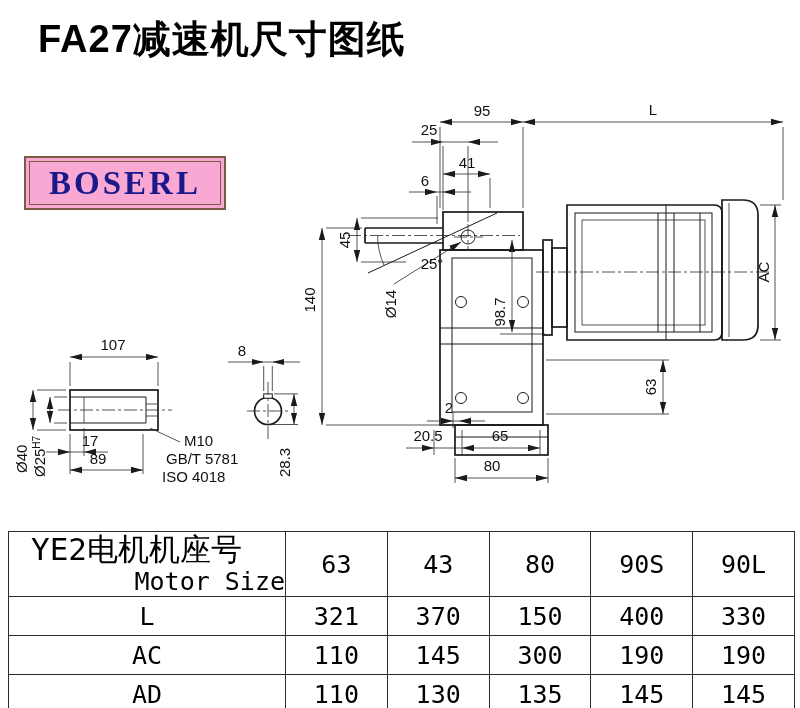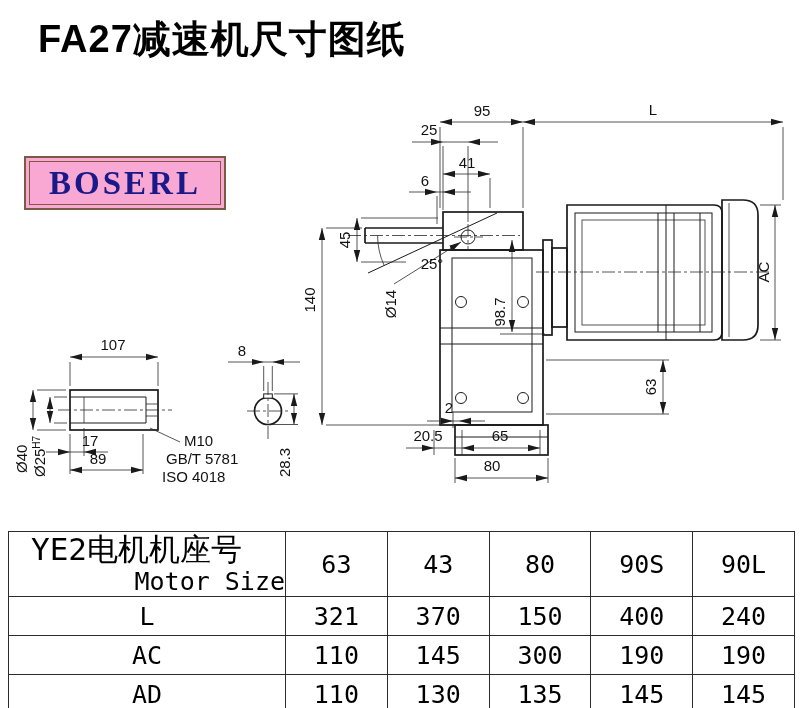--- a/index.html
+++ b/index.html
@@ -251,21 +251,21 @@
     <td>80</td>
     <td>90S</td>
     <td>90L</td>
   </tr>
   <tr class="row">
     <th>L</th>
     <td>321</td>
     <td>370</td>
     <td>150</td>
     <td>400</td>
-    <td>240</td>
+    <td>330</td>
   </tr>
   <tr class="row">
     <th>AC</th>
     <td>110</td>
     <td>145</td>
     <td>300</td>
     <td>190</td>
     <td>190</td>
   </tr>
   <tr class="row">

